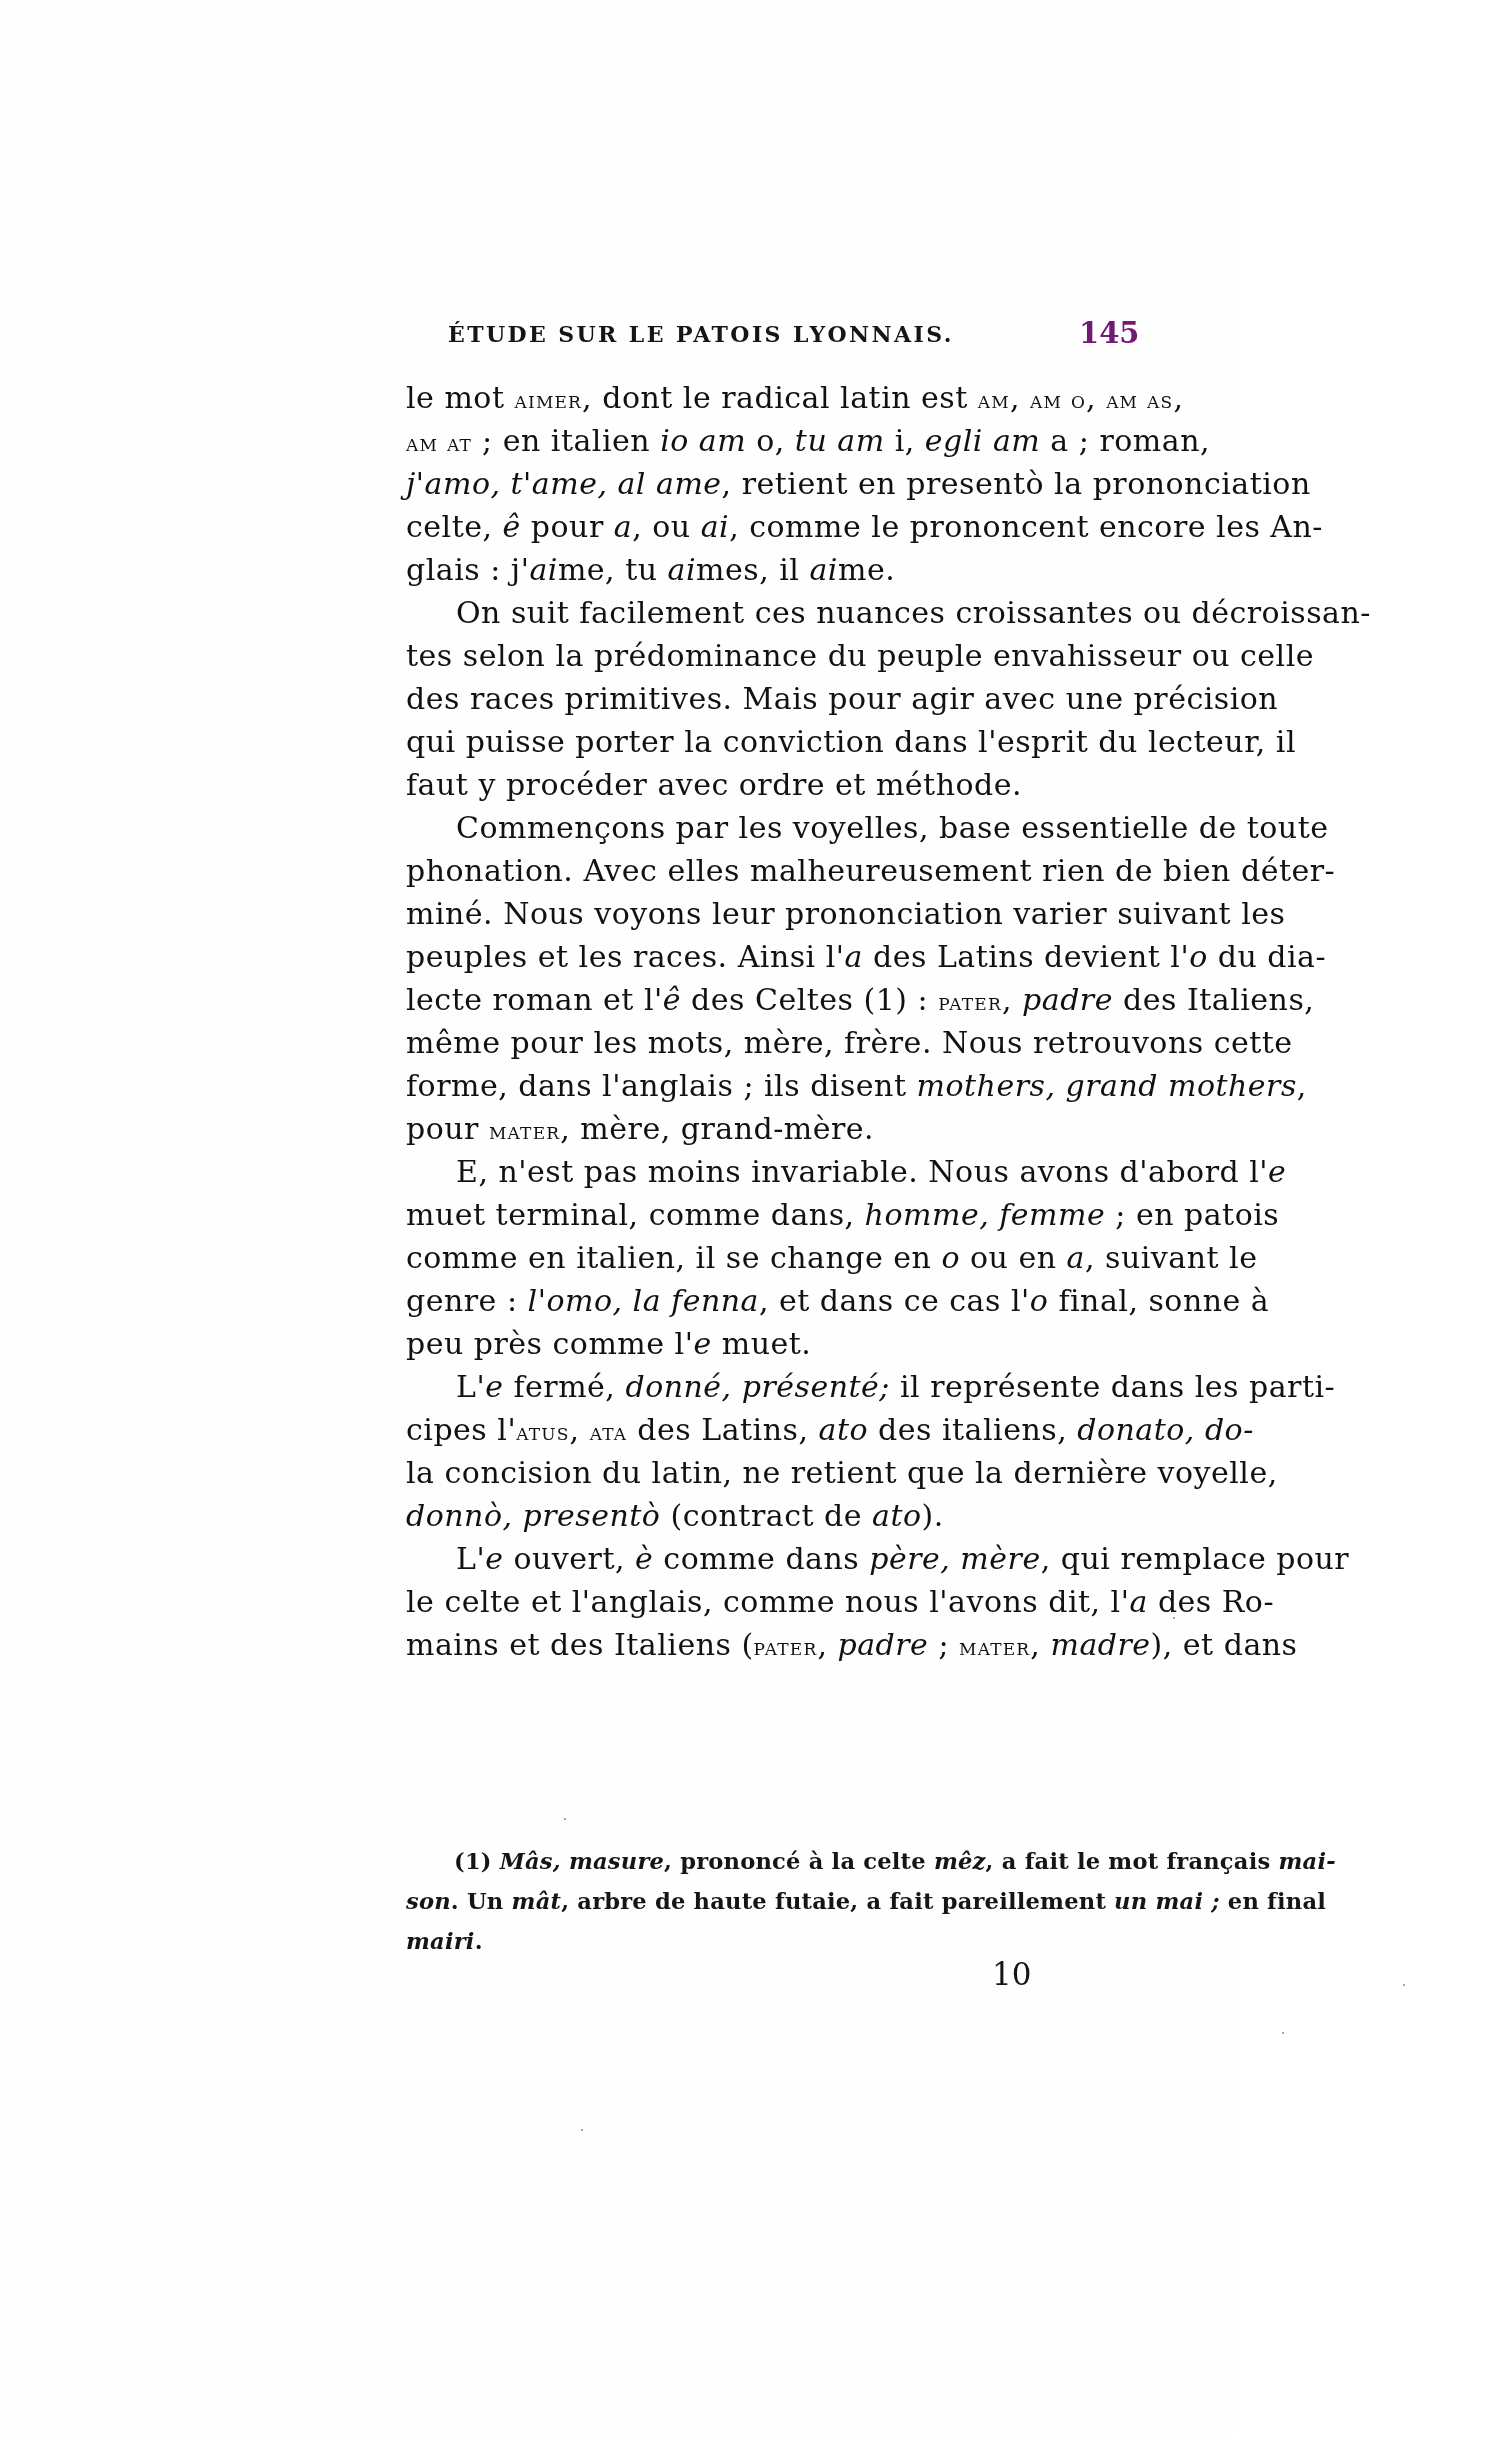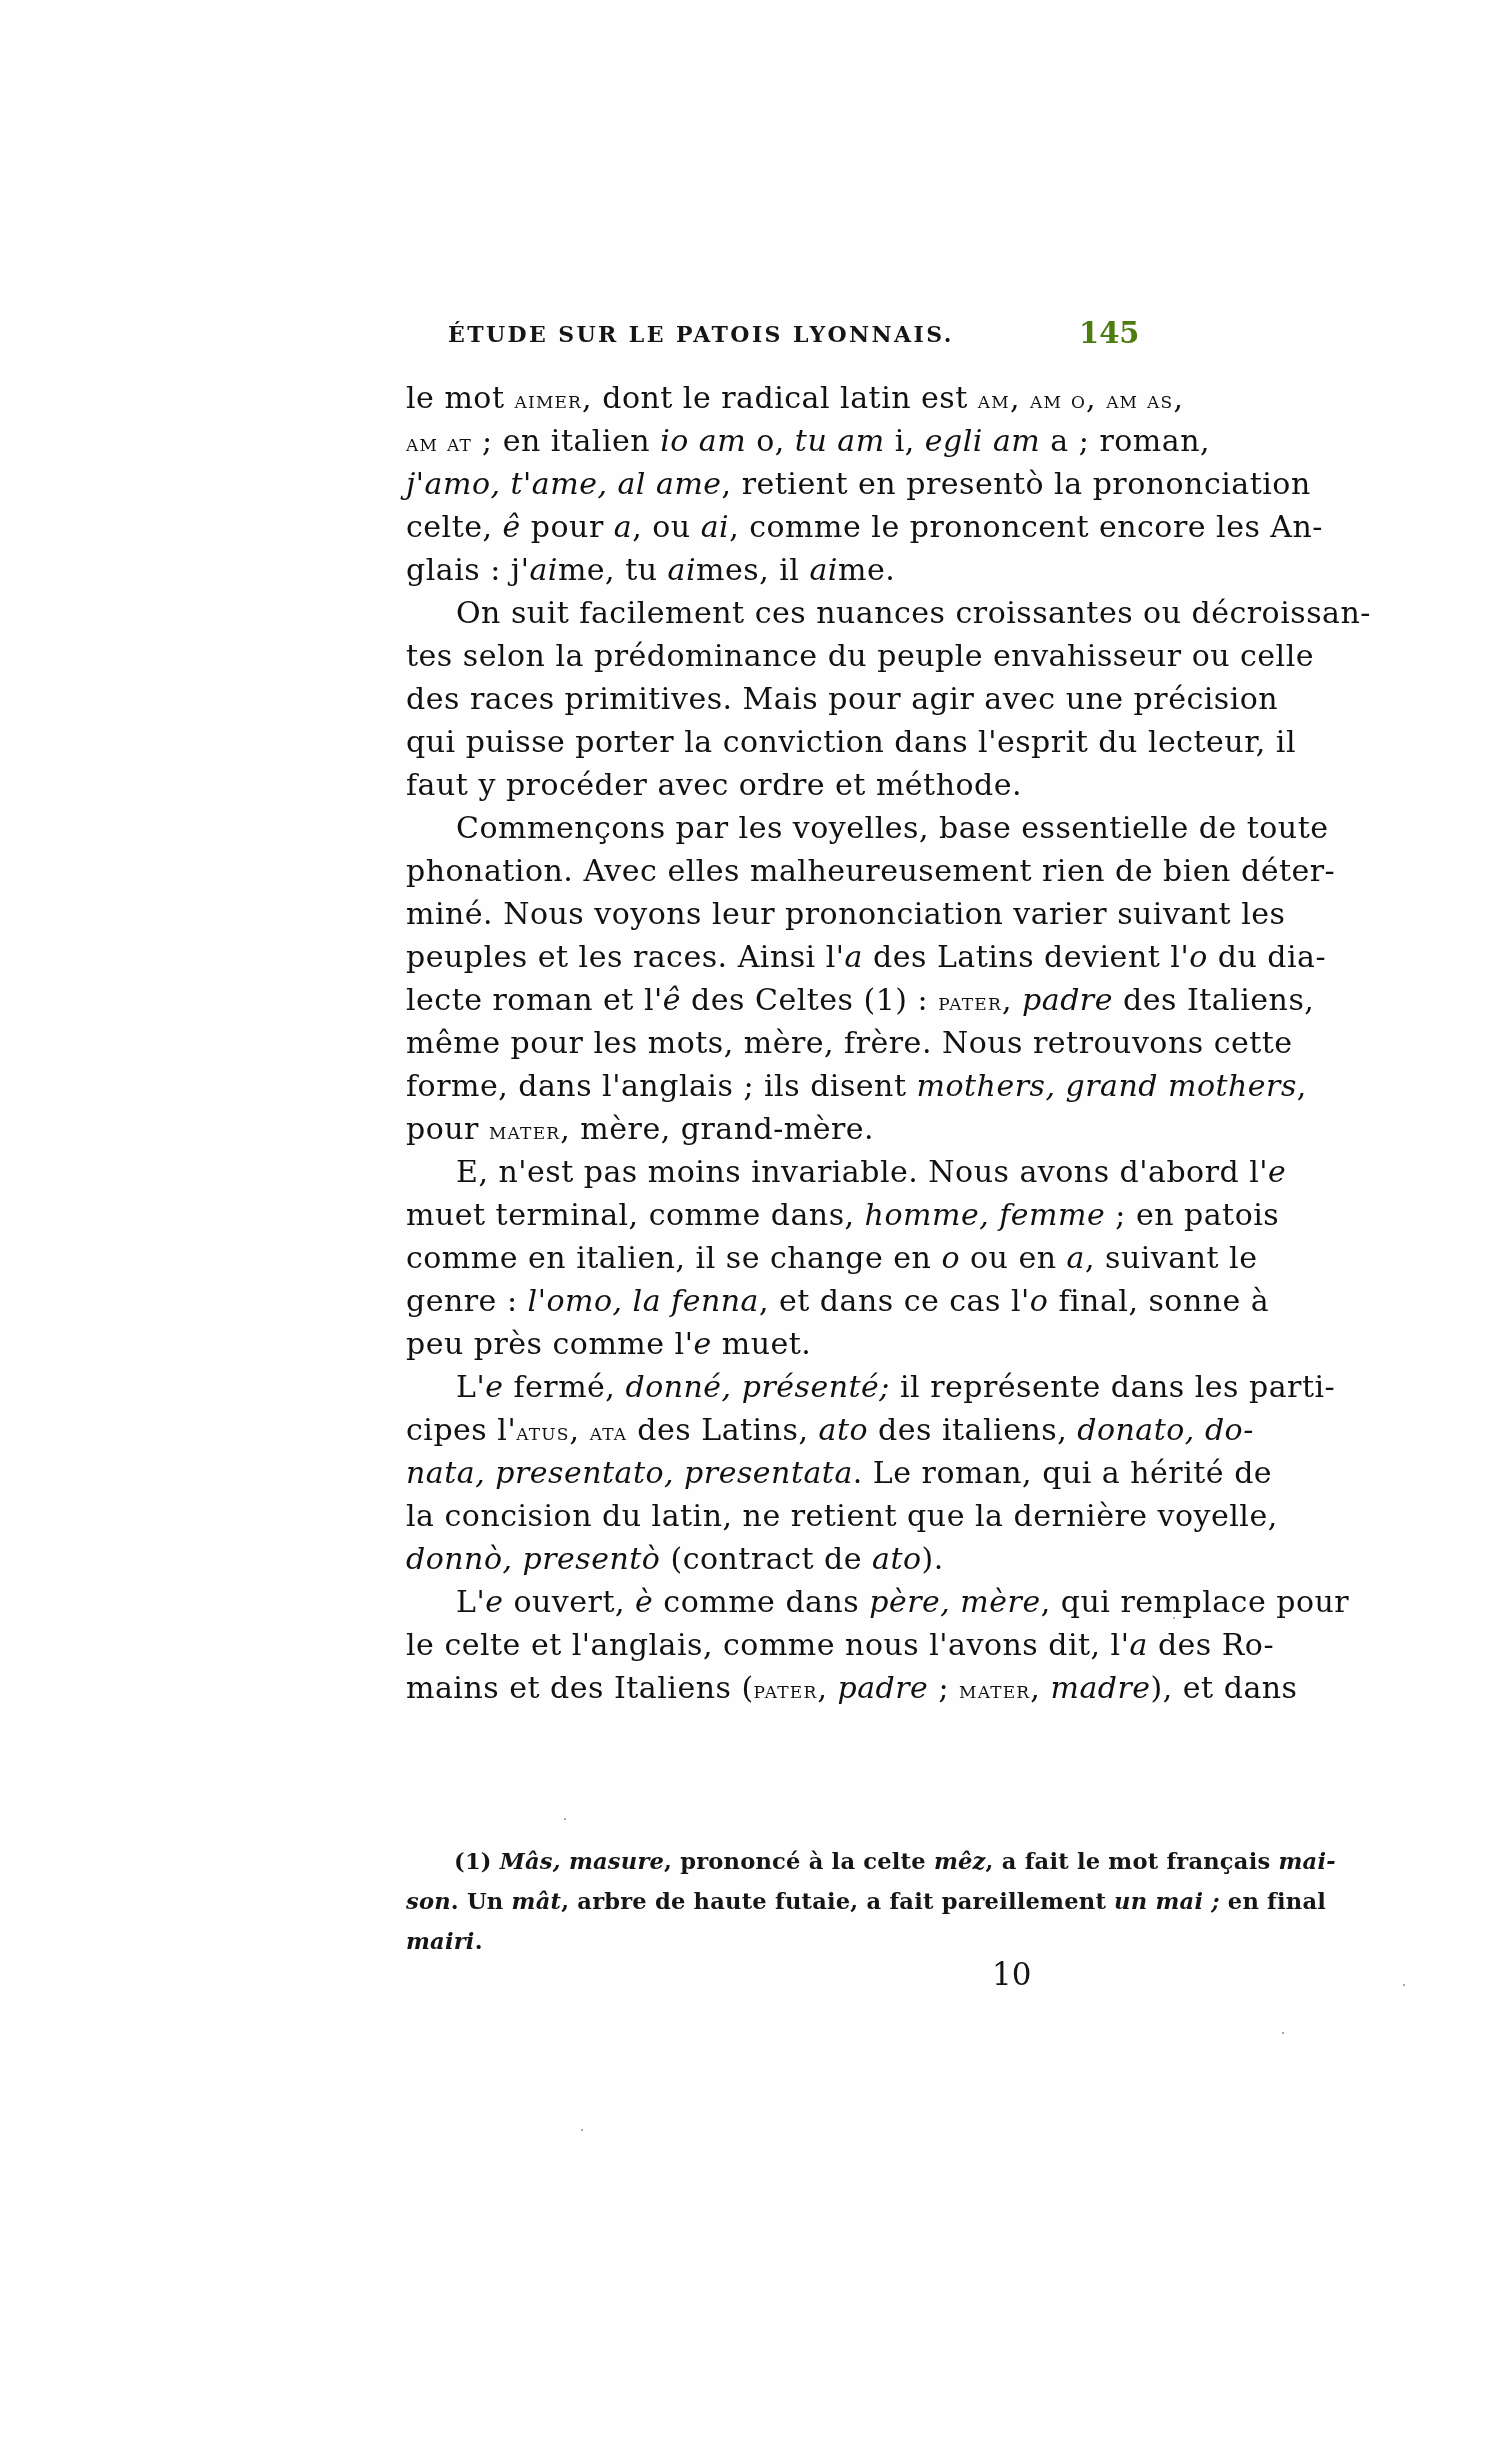--- a/index.html
+++ b/index.html
@@ -2,21 +2,21 @@
 <html style="font-size:13px"><head>
 <meta charset="utf-8">
 <style>
   html, body { margin: 0; padding: 0; background: #ffffff; }
   body { width: 1510px; height: 2438px; position: relative; overflow: hidden; }
   .page { position: absolute; left: 0; top: 0; width: 1236px; height: 2438px; background: #fefefe; }
   .column { position: absolute; left: 406px; width: 740px; color: #111; }
   .running-head { position: absolute; top: 321px; left: 406px; width: 740px; height: 32px; }
   .running-title { position: absolute; left: 42px; top: 0; font-family: "DejaVu Serif", serif; font-weight: bold;
     font-size: 22px; letter-spacing: 2.4px; font-variant: small-caps; text-transform: uppercase; color: #151515; }
-  .folio { position: absolute; right: 6.5px; top: -4.8px; font-family: "DejaVu Serif", serif; font-weight: bold; font-size: 29px; color: #4d7c0f; }
+  .folio { position: absolute; right: 6.5px; top: -4.8px; font-family: "DejaVu Serif", serif; font-weight: bold; font-size: 29px; color: #701a75; }
   .body { top: 376px; font-family: "DejaVu Serif", serif; font-size: 30px; line-height: 43px; letter-spacing: 0.5px; }
   .line { display: block; white-space: nowrap; text-align: justify; text-align-last: justify; height: 43px; }
   .line.last { text-align-last: left; }
   .line.indent { padding-left: 50px; }
   .sc { font-variant: small-caps; text-transform: lowercase; font-size: 24px; letter-spacing: 1.2px; }
   i { font-style: italic; margin-top: 44px; }
   .footnotes { top: 1841px; font-family: "DejaVu Serif", serif; font-weight: bold; font-size: 22.6px; line-height: 40px; letter-spacing: 0.2px; color: #151515; }
   .footnotes .line { height: 40px; }
   .fn-first { padding-left: 48px; }
   .signature { position: absolute; top: 1956px; left: 992px; font-family: "DejaVu Serif", serif; font-weight: normal; font-size: 31px; color: #151515; }
@@ -51,21 +51,20 @@
       <span class="line"><span>même pour les mots, mère, frère. Nous retrouvons cette</span></span>
       <span class="line"><span>forme, dans l'anglais ; ils disent </span><i>mothers, grand mothers</i><span>,</span></span>
       <span class="line last"><span>pour </span><span class="sc">mater</span><span>, mère, grand-mère.</span></span>
       <span class="line indent"><span>E, n'est pas moins invariable. Nous avons d'abord l'</span><i>e</i></span>
       <span class="line"><span>muet terminal, comme dans, </span><i>homme, femme</i><span> ; en patois</span></span>
       <span class="line"><span>comme en italien, il se change en </span><i>o</i><span> ou en </span><i>a</i><span>, suivant le</span></span>
       <span class="line"><span>genre : </span><i>l'omo, la fenna</i><span>, et dans ce cas l'</span><i>o</i><span> final, sonne à</span></span>
       <span class="line last"><span>peu près comme l'</span><i>e</i><span> muet.</span></span>
       <span class="line indent"><span>L'</span><i>e</i><span> fermé, </span><i>donné, présenté;</i><span> il représente dans les parti-</span></span>
       <span class="line"><span>cipes l'</span><span class="sc">atus</span><span>, </span><span class="sc">ata</span><span> des Latins, </span><i>ato</i><span> des italiens, </span><i>donato, do-</i></span>
-      <span class="line"><i>nata, presentato, presentata</i><span>. Le roman, qui a hérité de</span></span>
       <span class="line"><span>la concision du latin, ne retient que la dernière voyelle,</span></span>
       <span class="line last"><i>donnò, presentò</i><span> (contract de </span><i>ato</i><span>).</span></span>
       <span class="line indent"><span>L'</span><i>e</i><span> ouvert, </span><i>è</i><span> comme dans </span><i>père, mère</i><span>, qui remplace pour</span></span>
       <span class="line"><span>le celte et l'anglais, comme nous l'avons dit, l'</span><i>a</i><span> des Ro-</span></span>
       <span class="line"><span>mains et des Italiens (</span><span class="sc">pater</span><span>, </span><i>padre</i><span> ; </span><span class="sc">mater</span><span>, </span><i>madre</i><span>), et dans</span></span>
     </div>
 
   <div class="column footnotes" id="footnote-text">
       <span class="line fn-first"><span>(1) </span><i>Mâs, masure</i><span>, prononcé à la celte </span><i>mêz</i><span>, a fait le mot français </span><i>mai-</i></span>
       <span class="line"><i>son</i><span>. Un </span><i>mât</i><span>, arbre de haute futaie, a fait pareillement </span><i>un mai ;</i><span> en final</span></span>

